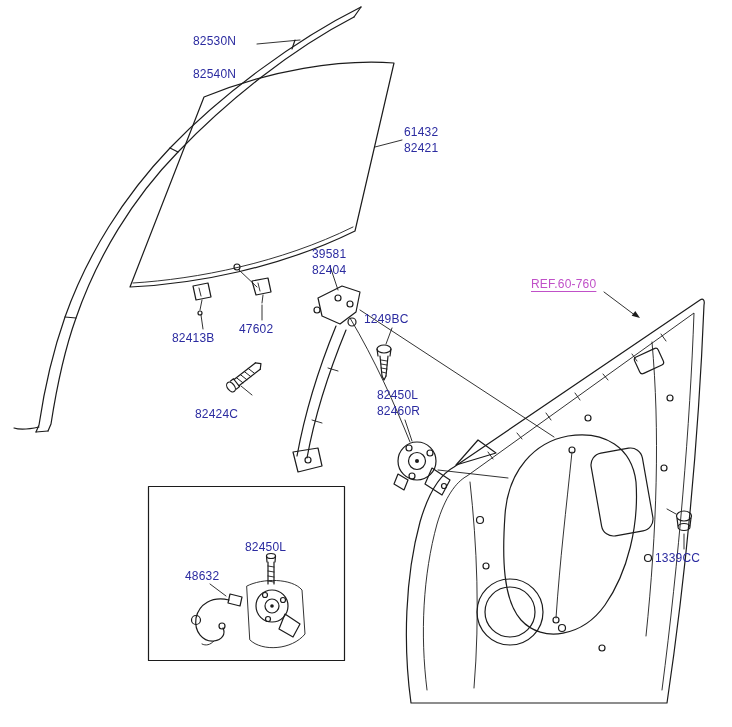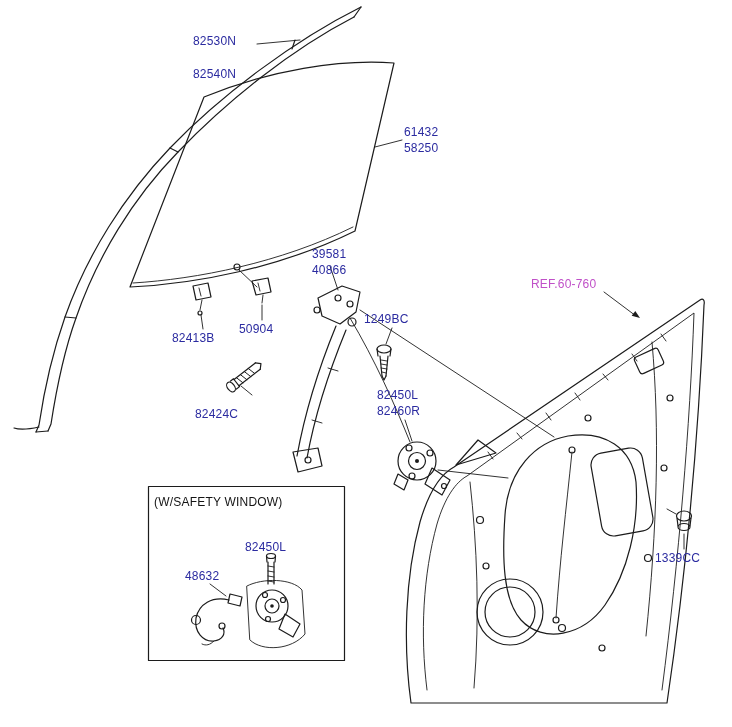--- a/index.html
+++ b/index.html
@@ -10,21 +10,21 @@
   }
   svg.art{position:absolute;left:0;top:0}
   svg.art *{fill:none;stroke:#1c1c1c;stroke-width:1.2;stroke-linecap:round;stroke-linejoin:round}
   svg.art .thin{stroke-width:0.9}
   svg.art .fillb{fill:#1c1c1c;stroke:none}
   .lbl{
     position:absolute;font-size:12px;line-height:16px;color:#2b2ba0;
     white-space:nowrap;letter-spacing:.2px;
   }
   .lbl.black{color:#141414}
-  .lbl.ref{color:#c050c8;text-underline-offset:3px}
+  .lbl.ref{color:#c050c8;text-decoration:underline;text-underline-offset:3px}
 </style>
 </head>
 <body>
 
 <div class="stage">
 
   <svg class="art" width="732" height="727" viewBox="0 0 732 727">
 
     <g>
       <path d="M361,7 C295,40 222,94 170,148 C124,196 87,255 65,317 C51,357 43,398 39,425 L36,432"></path>
@@ -171,34 +171,33 @@
       <circle cx="222" cy="626" r="3"></circle>
       <path class="thin" d="M214,641 C210,645 206,646 202,644"></path>
       <path class="thin" d="M210,584 L226,596"></path>
     </g>
   </svg>
 
   <div class="lbl" style="left:193px;top:33px">82530N</div>
   <div class="lbl" style="left:193px;top:66px">82540N</div>
 
   <div class="lbl" style="left:404px;top:124px">61432</div>
-  <div class="lbl" style="left:404px;top:140px">58250</div>
+  <div class="lbl" style="left:404px;top:140px">82421</div>
 
   <div class="lbl" style="left:312px;top:246px">39581</div>
-  <div class="lbl" style="left:312px;top:262px">40866</div>
+  <div class="lbl" style="left:312px;top:262px">82404</div>
 
   <div class="lbl" style="left:364px;top:311px">1249BC</div>
   <div class="lbl" style="left:172px;top:330px">82413B</div>
-  <div class="lbl" style="left:239px;top:321px">50904</div>
+  <div class="lbl" style="left:239px;top:321px">47602</div>
   <div class="lbl" style="left:195px;top:406px">82424C</div>
 
   <div class="lbl" style="left:377px;top:387px">82450L</div>
   <div class="lbl" style="left:377px;top:403px">82460R</div>
 
   <div class="lbl ref" style="left:531px;top:276px">REF.60-760</div>
 
   <div class="lbl" style="left:655px;top:550px">1339CC</div>
 
-  <div class="lbl black" style="left:154px;top:494px">(W/SAFETY WINDOW)</div>
   <div class="lbl" style="left:245px;top:539px">82450L</div>
   <div class="lbl" style="left:185px;top:568px">48632</div>
 
 </div>
 
 </body></html>

